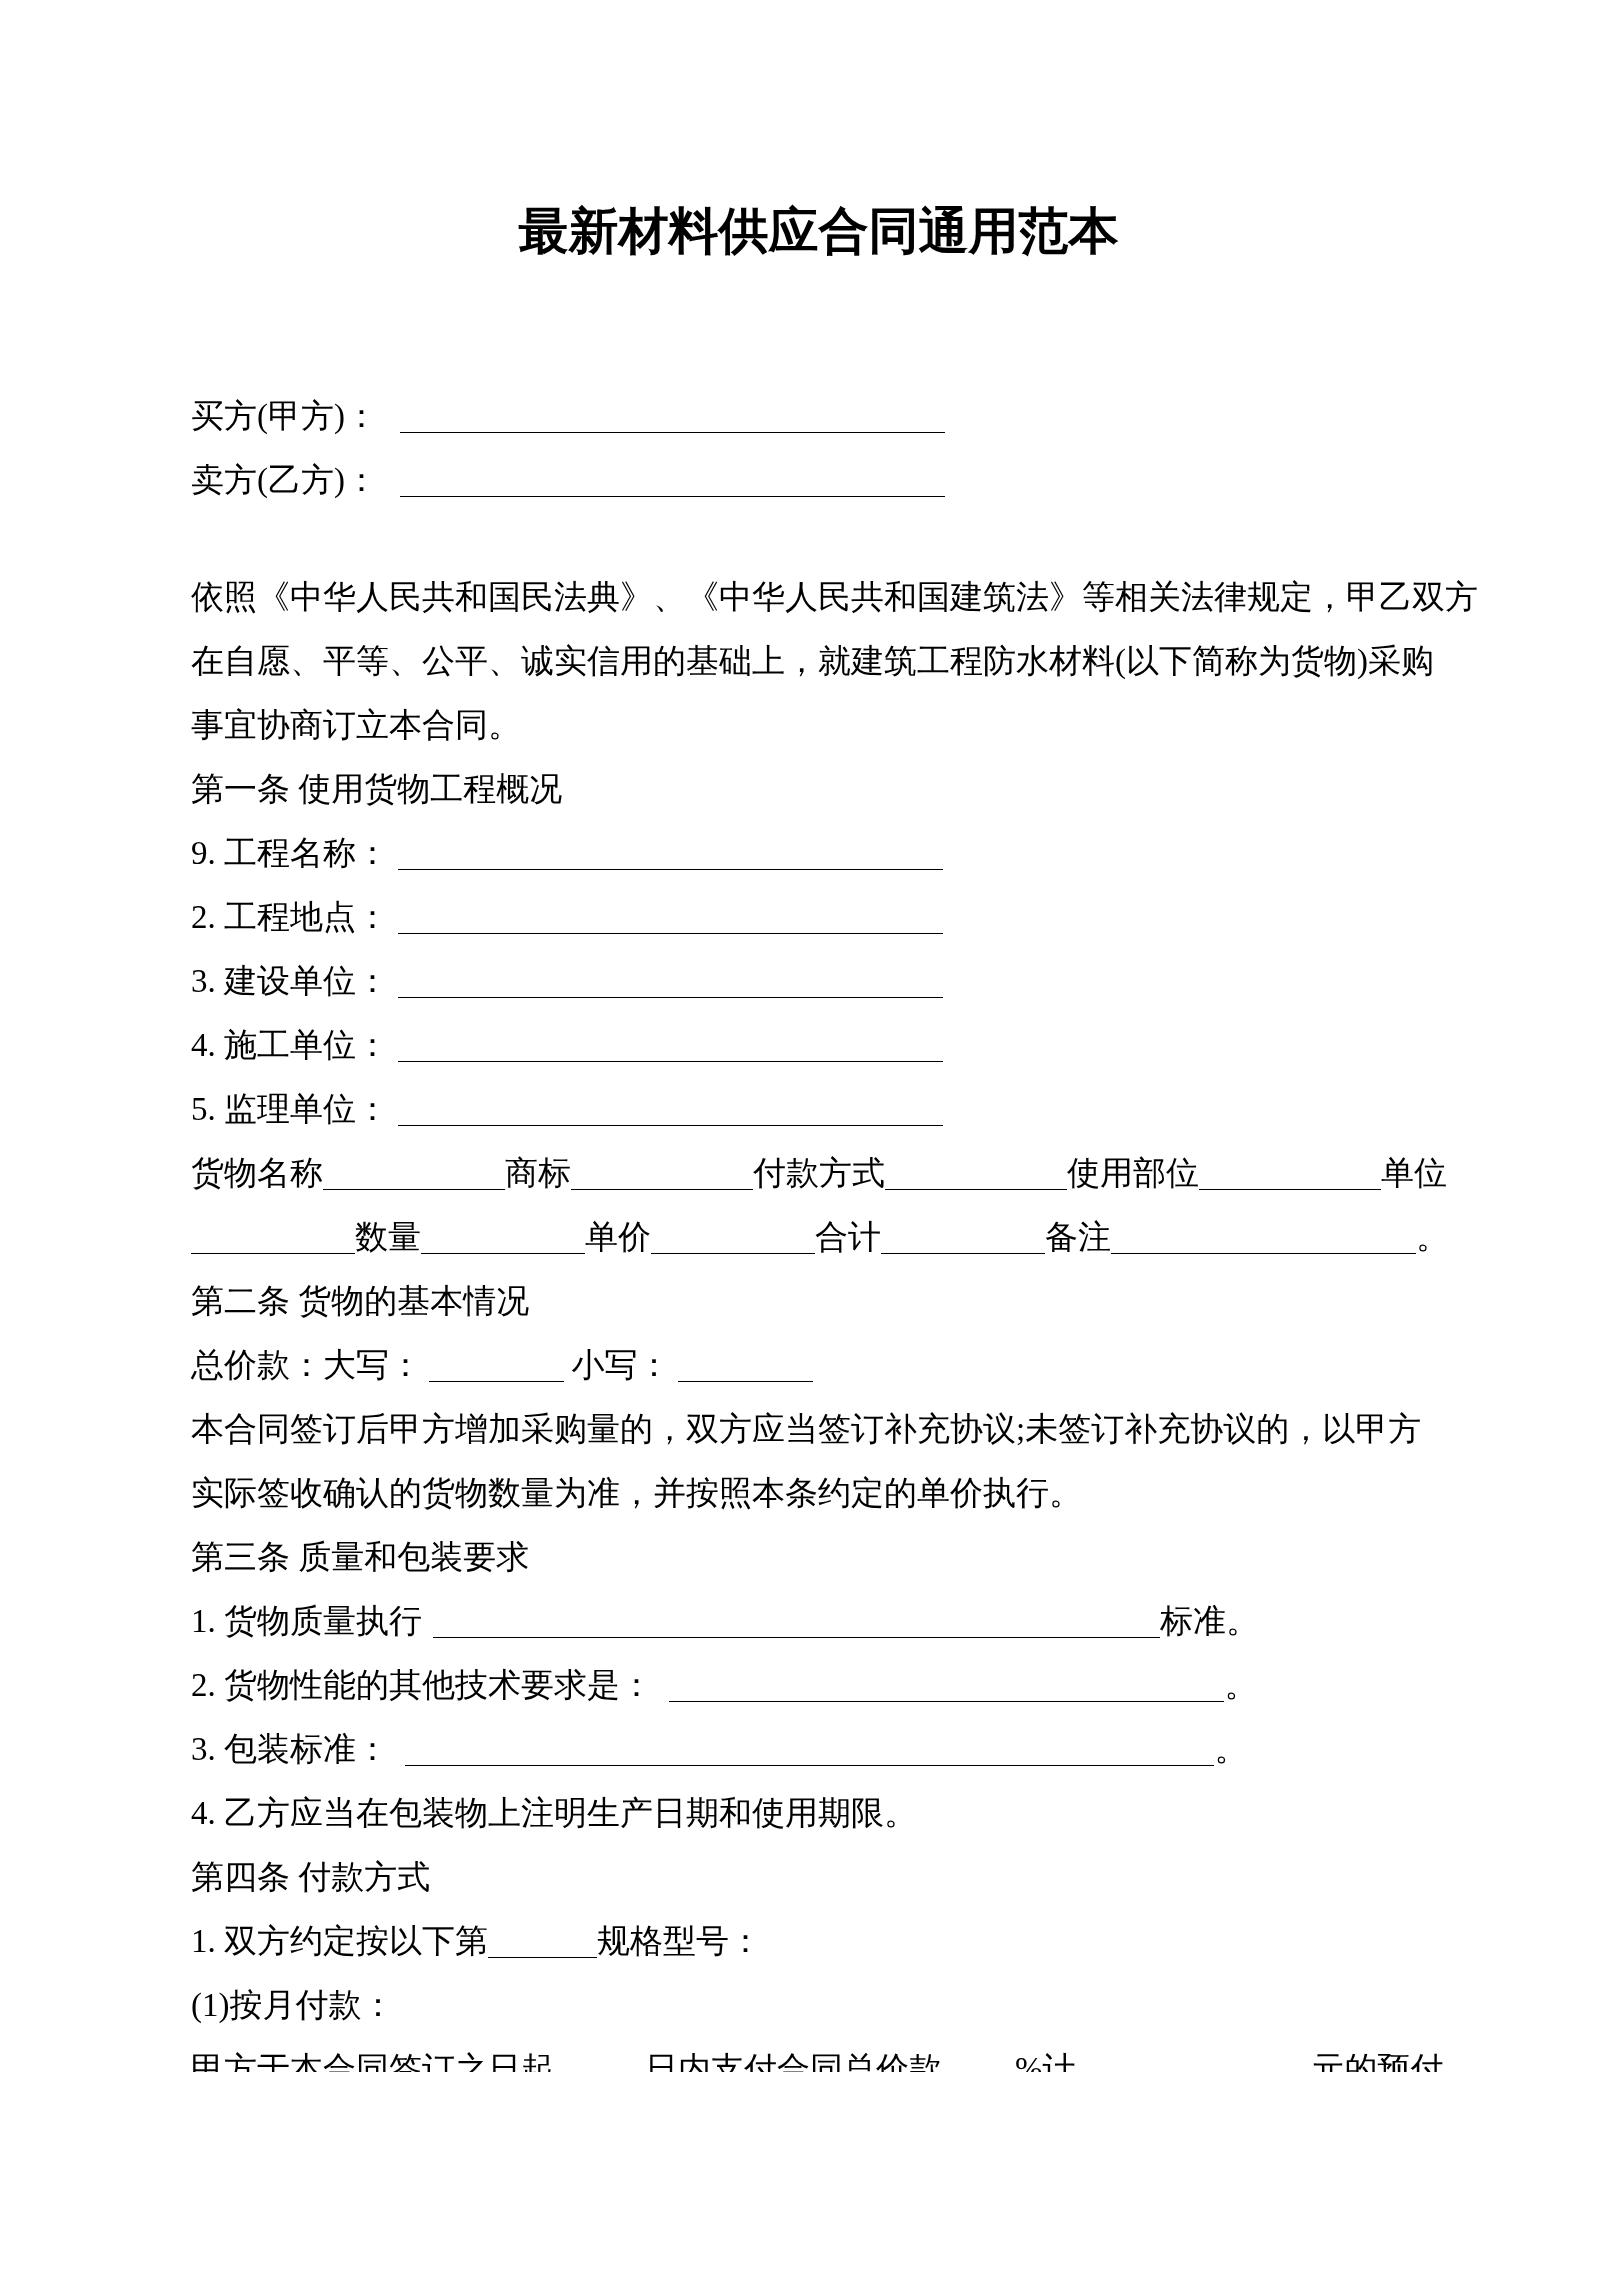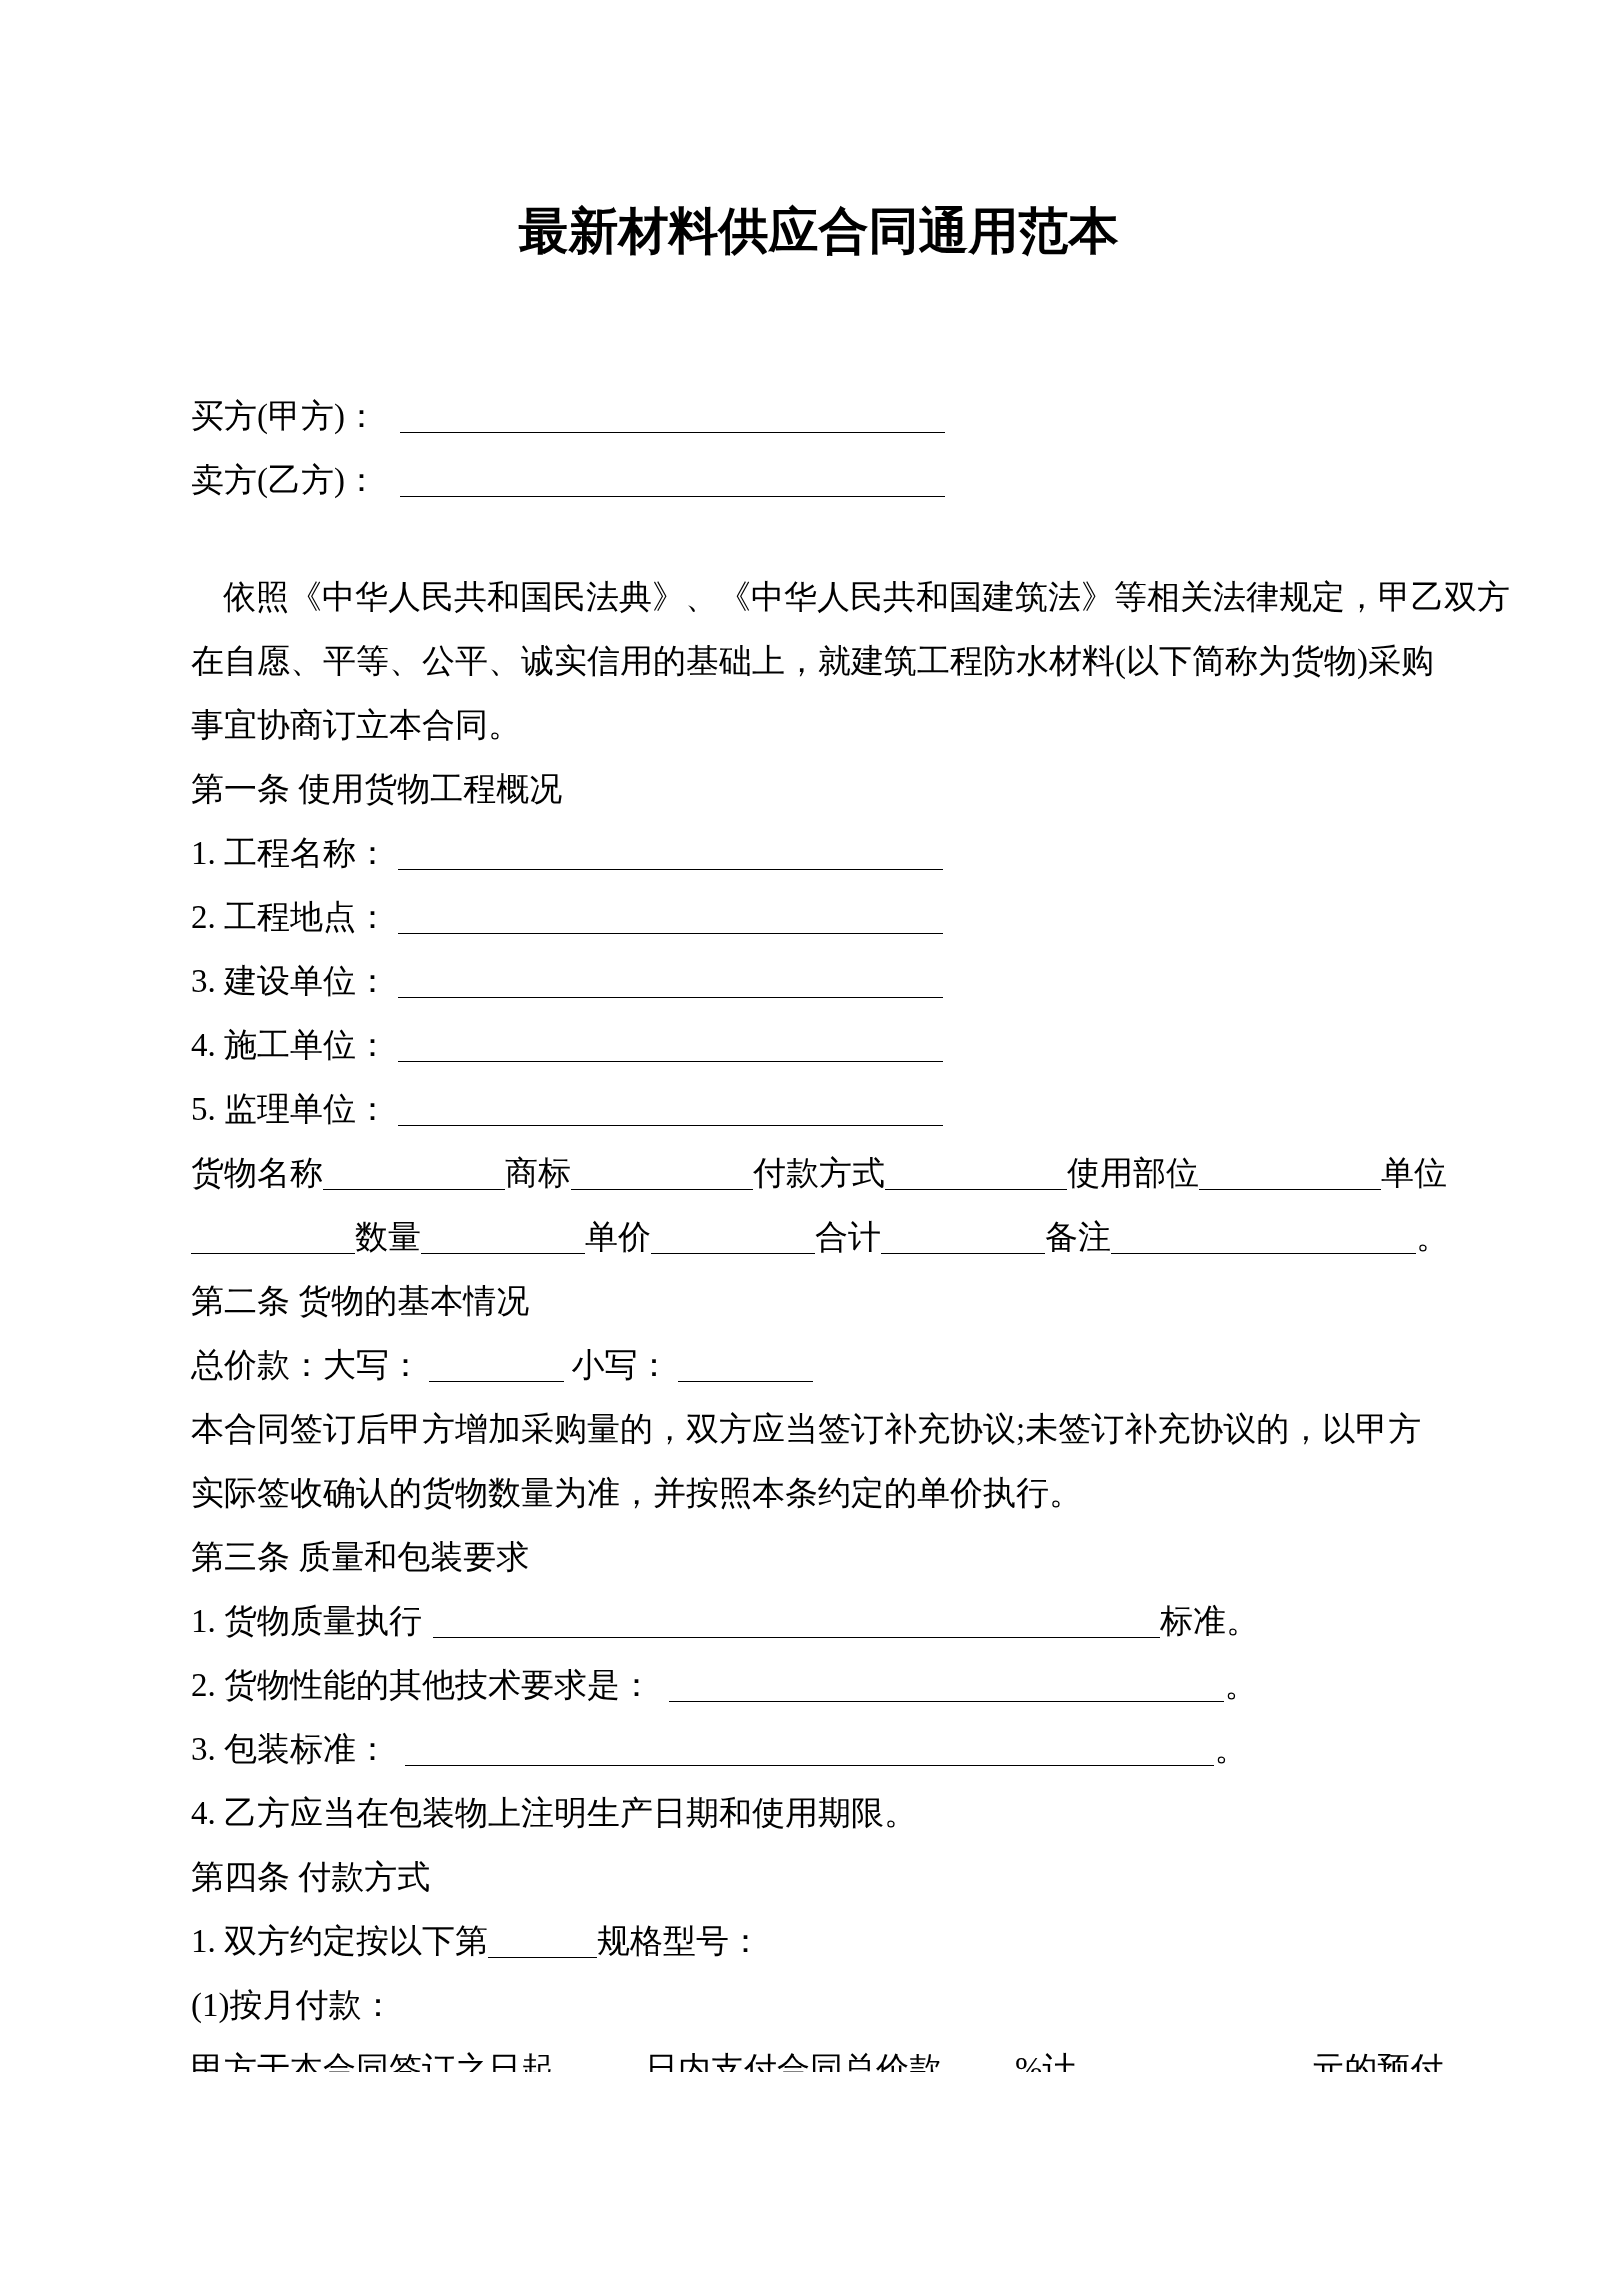--- a/index.html
+++ b/index.html
@@ -18,21 +18,21 @@
     text-align:center;
     font-size:50px; font-weight:700;
     white-space:nowrap;
   }
   .ln {
     font-size:33px;
     height:64px; line-height:64px;
     white-space:nowrap;
   }
   .first-ln { margin-top:116px; }
-  .sec-gap  { margin-top:53px;margin-left:32px; }
+  .sec-gap  { margin-top:53px; }
   
   .bl {
     display:inline-block;
     height:0;
     border-bottom:1.8px solid #000;
     position:relative; top:6.4px;
   }
   .w120{width:109px}.w148{width:135px}.w180{width:164px}.w200{width:182px}
   .w260{width:236px}.w336{width:305px}.w600{width:545px}.w610{width:555px}
   .w800{width:727px}.w890{width:809px}.w80{width:73px}.w100{width:91px}
@@ -54,21 +54,21 @@
 
     <div class="ln first-ln"><span>买方(甲方)：</span><span class="bl w600 ml24"></span></div>
     <div class="ln"><span>卖方(乙方)：</span><span class="bl w600 ml24"></span></div>
 
     <div class="ln sec-gap">依照《中华人民共和国民法典》、《中华人民共和国建筑法》等相关法律规定，甲乙双方</div>
     <div class="ln">在自愿、平等、公平、诚实信用的基础上，就建筑工程防水材料(以下简称为货物)采购</div>
     <div class="ln">事宜协商订立本合同。</div>
 
     <div class="ln">第一条 使用货物工程概况</div>
 
-    <div class="ln"><span>1. 工程名称：</span><span class="bl w600 ml10"></span></div>
+    <div class="ln"><span>9. 工程名称：</span><span class="bl w600 ml10"></span></div>
     <div class="ln"><span>2. 工程地点：</span><span class="bl w600 ml10"></span></div>
     <div class="ln"><span>3. 建设单位：</span><span class="bl w600 ml10"></span></div>
     <div class="ln"><span>4. 施工单位：</span><span class="bl w600 ml10"></span></div>
     <div class="ln"><span>5. 监理单位：</span><span class="bl w600 ml10"></span></div>
 
     <div class="ln"><span>货物名称</span><span class="bl w200"></span><span>商标</span><span class="bl w200"></span><span>付款方式</span><span class="bl w200"></span><span>使用部位</span><span class="bl w200"></span><span>单位</span></div>
 
     <div class="ln"><span class="bl w180"></span><span>数量</span><span class="bl w180"></span><span>单价</span><span class="bl w180"></span><span>合计</span><span class="bl w180"></span><span>备注</span><span class="bl w336"></span><span>。</span></div>
 
     <div class="ln">第二条 货物的基本情况</div>

